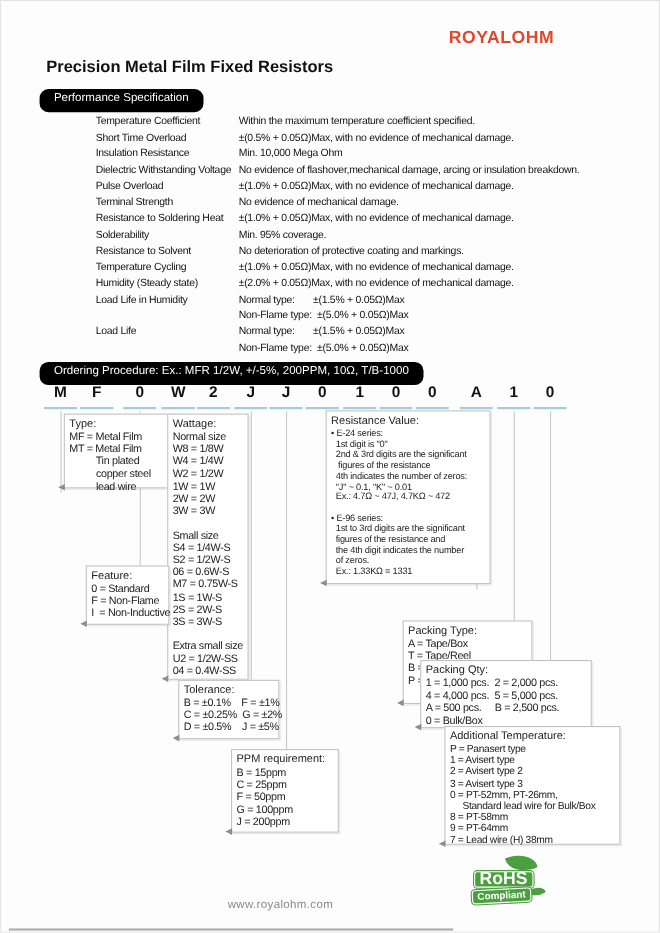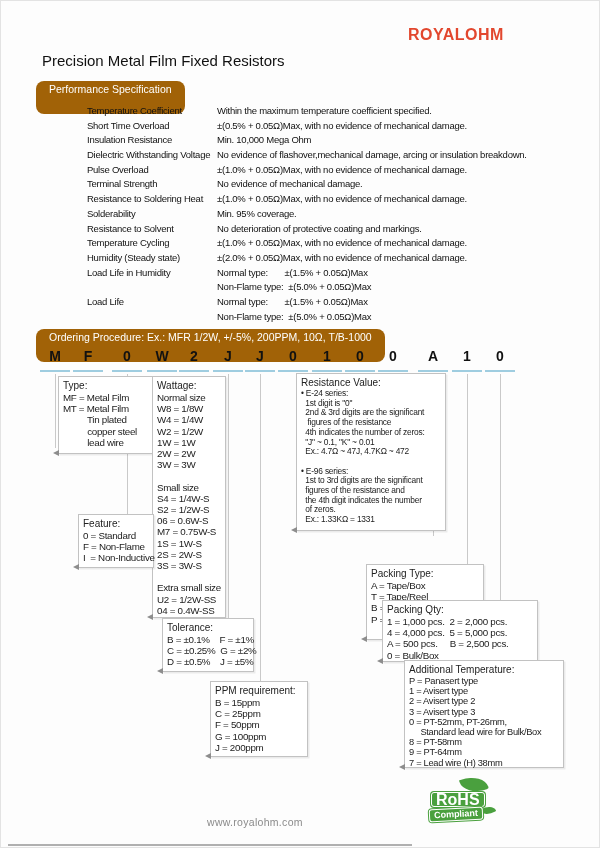--- a/index.html
+++ b/index.html
@@ -1,20 +1,20 @@
 <!DOCTYPE html>
 <html><head>
 <meta charset="utf-8">
 <style>
   html,body{margin:0;padding:0;background:#fff;}
   .page{position:relative;width:600px;height:848px;background:#fdfdfd;overflow:hidden;
         font-family:"Liberation Sans", sans-serif;color:#1a1a1a;outline:1px solid #e3e3e3;outline-offset:-1px;}
   .logo{position:absolute;left:408px;top:26px;font-size:16px;font-weight:bold;letter-spacing:.5px;color:#e2472e;text-align:right;}
-  .title{position:absolute;left:42px;top:52px;font-size:15px;font-weight:normal;color:#111;}
-  .pill{position:absolute;height:33px;line-height:17px;border-radius:8px;background:#a16207;color:#fff;
+  .title{position:absolute;left:42px;top:52px;font-size:15px;font-weight:bold;color:#111;}
+  .pill{position:absolute;height:21px;line-height:17px;border-radius:8px;background:#000000;color:#fff;
         font-size:10.5px;padding:0 13px;white-space:nowrap;}
   .pill1{left:36px;top:81px;}
   .pill2{left:36px;top:329px;}
   .spec{position:absolute;left:87px;top:104px;width:500px;font-size:9.5px;letter-spacing:-.25px;}
   .spec-row{display:flex;height:14.7px;line-height:14.7px;}
   .spec-label{width:130px;flex:0 0 130px;color:#111;}
   .spec-value{white-space:pre;color:#111;}
   .code-char{position:absolute;top:348px;transform:translateX(-50%);font-size:14px;font-weight:bold;color:#111;}
   .useg{position:absolute;top:370px;width:30px;height:2px;background:#9fcde0;transform:translateX(-50%);}
   .vline{position:absolute;width:1px;background:#c9c9c9;z-index:0;}
@@ -142,21 +142,21 @@
   <i class="useg" style="left:500px"></i>
 
   <i class="vline" style="left:55px;top:374px;height:74px"></i>
   <i class="vline" style="left:127px;top:374px;height:140px"></i>
   <i class="vline" style="left:228px;top:374px;height:244px"></i>
   <i class="vline" style="left:260px;top:374px;height:307px"></i>
   <i class="vline" style="left:433px;top:374px;height:162px"></i>
   <i class="vline" style="left:467px;top:374px;height:226px"></i>
   <i class="vline" style="left:500px;top:374px;height:286px"></i>
 
-  <div class="obox" style="left:58px;top:376px;width:104px;height:78px">
+  <div class="obox" style="left:58px;top:376px;width:104px;height:68px">
     <div class="obox-title">Type:</div>
     <div class="obox-body">MF = Metal Film
 MT = Metal Film
           Tin plated
           copper steel
           lead wire</div>
     <i class="arrow"></i>
   </div>
 
   <div class="obox" style="left:152px;top:376px;width:74px;height:242px">

